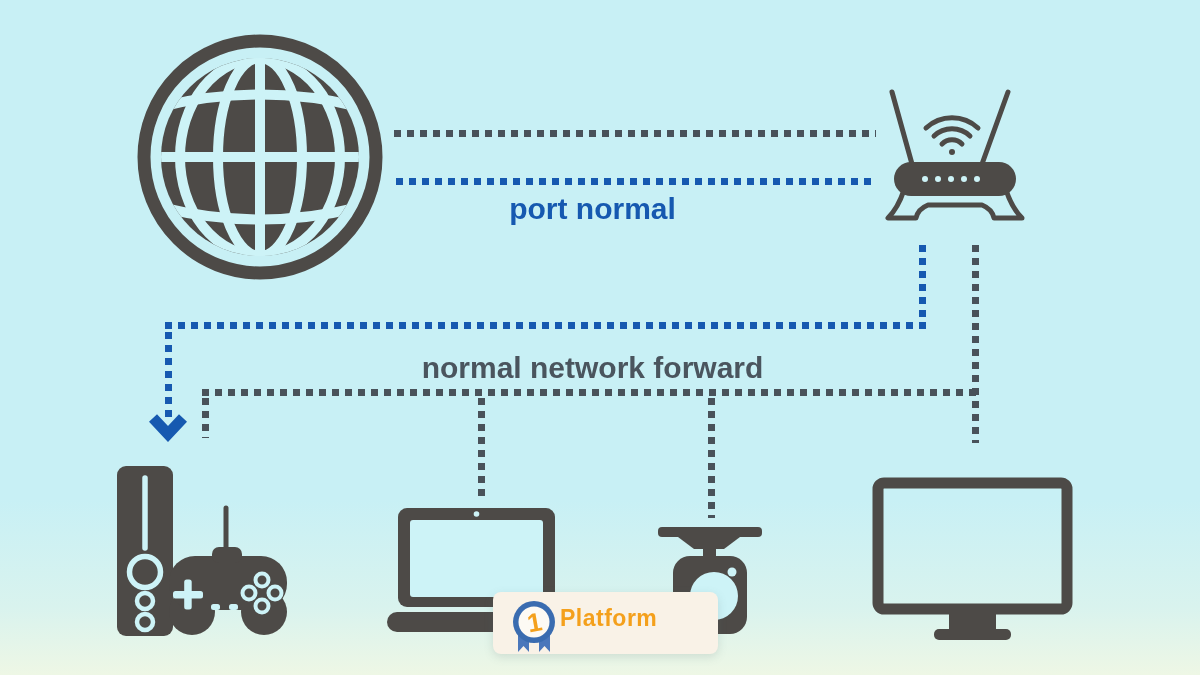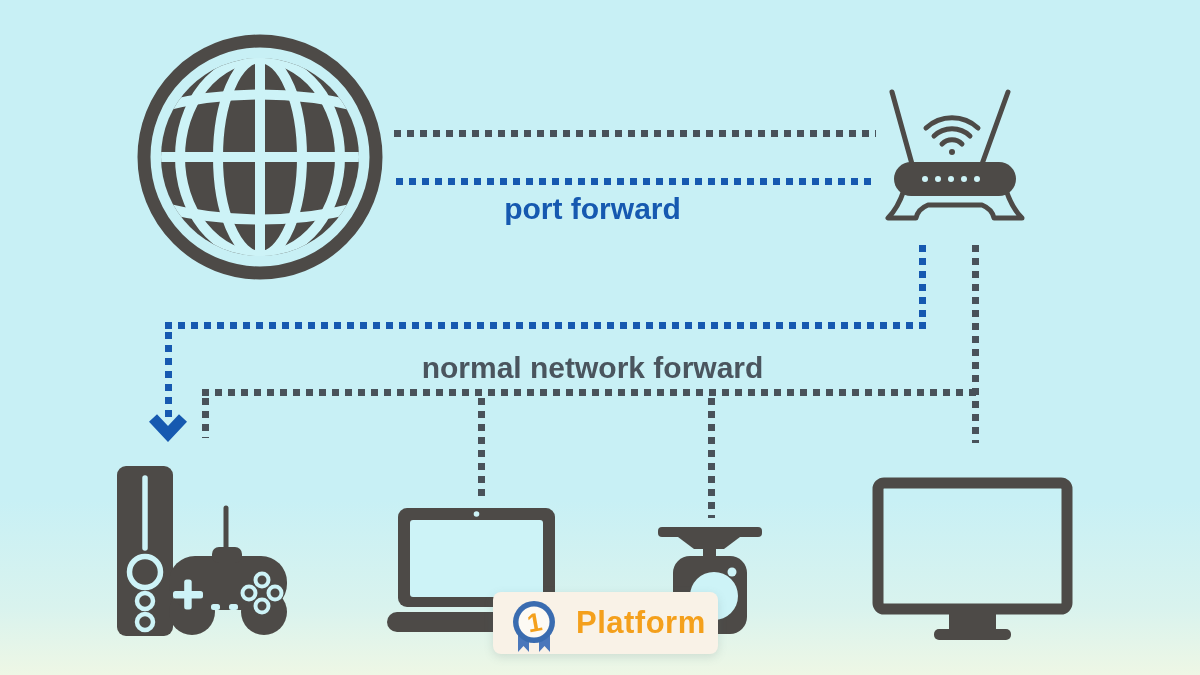--- a/index.html
+++ b/index.html
@@ -26,21 +26,21 @@
   .lbl.gray{color:var(--text-gray);}
   
   .ink{fill:var(--icon-dark);}
   .ink-stroke{stroke:var(--icon-dark);fill:none;}
   .lite{fill:var(--bg-lite);}
   .lite-stroke{stroke:var(--bg-lite);fill:none;}
   .blue-stroke{stroke:var(--accent-blue);fill:none;}
   
   .logo-box{position:absolute;left:493px;top:592px;width:225px;height:62px;
     background:var(--logo-bg);border-radius:8px;box-shadow:0 3px 10px rgba(90,110,110,.18);}
-  .logo-brand{position:absolute;left:83px;top:13px;font-size:31px;font-weight:700;
+  .logo-brand{position:absolute;left:67px;top:13px;font-size:23px;font-weight:700;
     color:var(--logo-orange);letter-spacing:.5px;}
 </style>
 </head>
 <body>
 
 <div class="canvas">
 
   <svg class="abs" style="left:136px;top:33px" width="248" height="248" viewBox="0 0 248 248">
     <circle cx="124" cy="124" r="116" class="ink-stroke" stroke-width="13"></circle>
     <circle cx="124" cy="124" r="99" class="ink"></circle>
@@ -73,21 +73,21 @@
         <circle cx="58" cy="97" r="3"></circle>
         <circle cx="71" cy="97" r="3"></circle>
       <circle cx="84" cy="97" r="3"></circle>
         <circle cx="97" cy="97" r="3"></circle>
     </g>
   </svg>
 
   <div class="dot-h gray" style="left:394px;top:130px;width:482px"></div>
   <div class="dot-h blue" style="left:396px;top:178px;width:478px"></div>
 
-  <div class="lbl blue" style="left:445px;top:192px;width:295px">port forward</div>
+  <div class="lbl blue" style="left:445px;top:192px;width:295px">port normal</div>
 
   <div class="dot-v blue" style="left:919px;top:245px;height:84px"></div>
   <div class="dot-h blue" style="left:165px;top:322px;width:761px"></div>
   <div class="dot-v blue" style="left:165px;top:332px;height:86px"></div>
   <svg class="abs" style="left:149px;top:414px" width="38" height="28" viewBox="0 0 38 28">
     <polyline points="4,4 19,20 34,4" class="blue-stroke" stroke-width="11" stroke-linejoin="miter"></polyline>
   </svg>
 
   <div class="lbl gray" style="left:395px;top:351px;width:395px">normal network forward</div>
 

